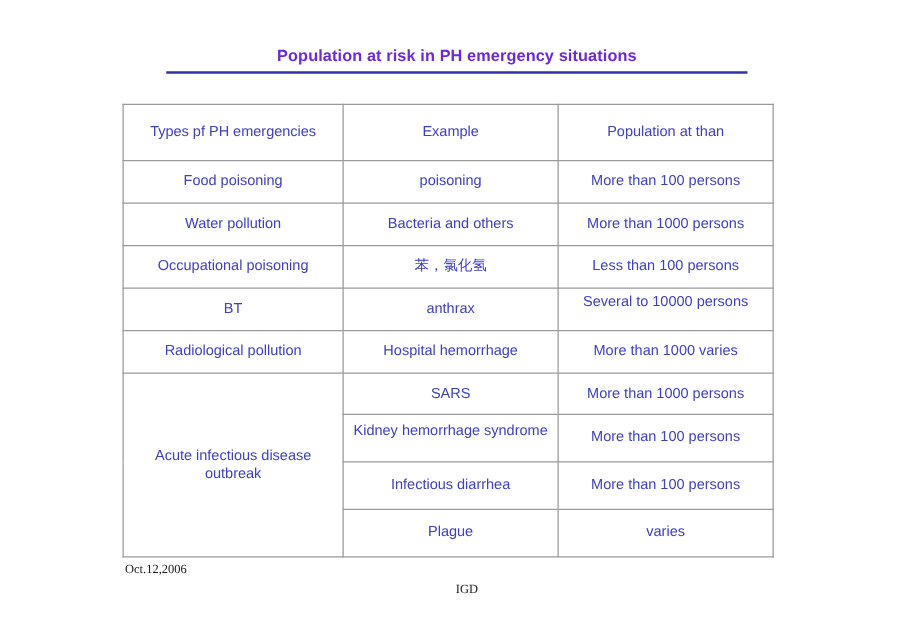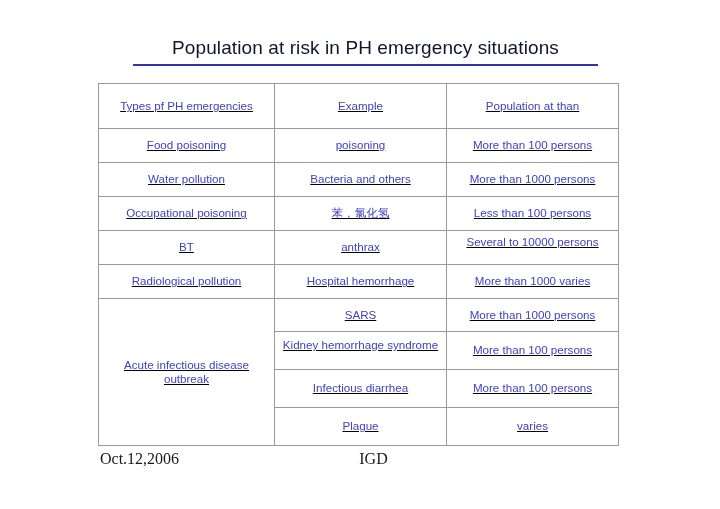--- a/index.html
+++ b/index.html
@@ -23,43 +23,42 @@
 
   
   #title-block {
     position: absolute;
     left: 133px;
     top: 38px;
     width: 465px;
     text-align: center;
   }
   #slide-title {
-    font-size: 19px;
-    font-weight: normal;
-    color: #0f172a;
+    font-size: 13px;
+    font-weight: bold;
+    color: #6d28d9;
     letter-spacing: 0.1px;
     white-space: nowrap;
     line-height: 1.1;
   }
   #title-rule {
     margin-top: 5px;
     height: 2px;
     background: #3333AA;
     width: 100%;
   }
 
   
   #risk-table {
     position: absolute;
     left: 98px;
     top: 83px;
     width: 493px;
     border-collapse: collapse;
     table-layout: fixed;
-    text-decoration: underline;
   }
   #risk-table td {
     border: 1px solid #9a9a9a;
     color: #4040C0;
     font-size: 11.6px;
     text-align: center;
     vertical-align: middle;
     padding: 0 4px;
     line-height: 1.22;
   }
@@ -83,32 +82,32 @@
   }
 
   
   #footer {
     position: absolute;
     left: 98px;
     top: 450px;
     width: 493px;
     height: 16px;
     font-family: "Liberation Serif", serif;
-    font-size: 16px;
+    font-size: 10px;
     color: #1a1a1a;
   }
   #footer-date {
     position: absolute;
     left: 2px;
     top: 0;
   }
   #footer-center {
     position: absolute;
     left: 0;
-    top: 0;
+    top: 16px;
     width: 100%;
     text-align: center;
     padding-left: 58px;
     box-sizing: border-box;
   }
 </style>
 </head>
 <body>
 
 <div id="slide">

